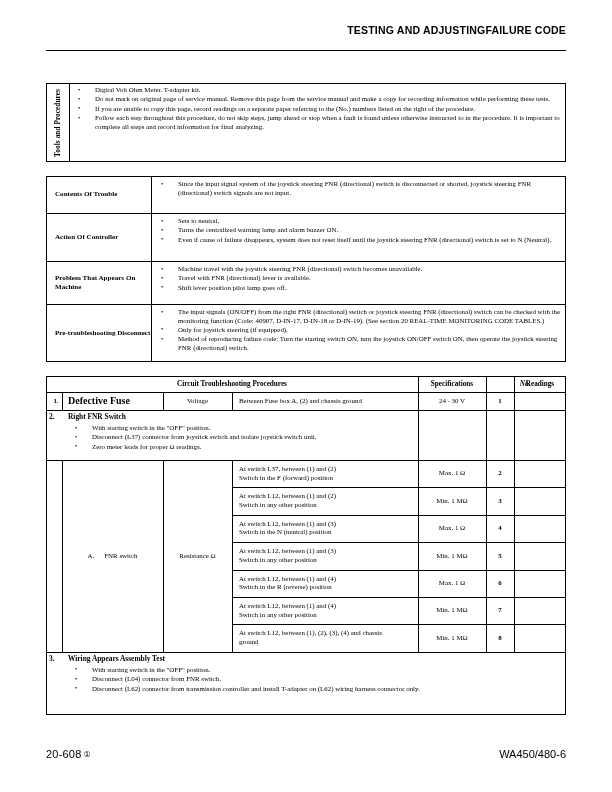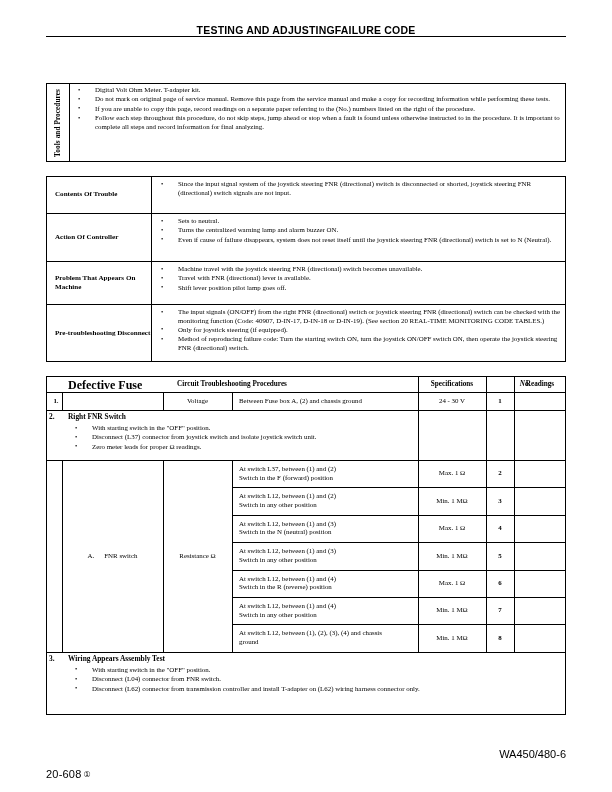--- a/index.html
+++ b/index.html
@@ -21,27 +21,27 @@
     width: 612px;
     height: 792px;
   }
 
   
   .runhead {
     position: absolute;
     left: 46px; top: 24px;
     width: 520px;
     display: flex;
-    justify-content: center;
+    justify-content: flex-end;
     align-items: flex-end;
     font-family: "Liberation Sans", sans-serif;
     font-weight: bold;
     font-size: 10.5px;
     letter-spacing: 0.2px;
-    padding-bottom: 0;
+    padding-bottom: 14px;
     border-bottom: 1.6px solid #000;
   }
   .doc-title {
     position: absolute;
     left: 46px; top: 48px;
     font-family: "Liberation Sans", sans-serif;
     font-weight: bold;
     font-size: 13.5px;
     letter-spacing: 0.1px;
   }
@@ -154,21 +154,21 @@
   .footer {
     position: absolute;
     left: 46px; top: 748px;
     width: 520px;
     display: flex;
     justify-content: space-between;
     font-family: "Liberation Sans", sans-serif;
     font-size: 11px;
     font-weight: normal;
   }
-  .footer .pg { letter-spacing: 0.2px; margin-top: 20px; }
+  .footer .pg { letter-spacing: 0.2px; }
   .circ {
     font-size: 8px;
     vertical-align: 1px;
     margin-left: 2px;
   }
 </style>
 </head>
 <body>
 
 <div class="page">
@@ -240,21 +240,21 @@
     </div>
 
   <div class="box" id="proc-box"></div>
   <div id="proc-host">
       <div class="cell ctr hdr" style="left: 46px; top: 376px; width: 372px; height: 16px;">Circuit Troubleshooting Procedures</div>
       <div class="cell ctr hdr" style="left: 418px; top: 376px; width: 68px; height: 16px;">Specifications</div>
       <div class="cell ctr hdr" style="left: 511px; top: 376px; width: 28px; height: 16px; font-style: italic;">No.</div>
       <div class="cell ctr hdr" style="left: 514px; top: 376px; width: 52px; height: 16px; text-align: right;">Readings</div>
       <div class="hline" style="left: 46px; top: 392px; width: 520px;"></div>
       <div class="cell ctr bold" style="left: 49px; top: 392px; width: 14px; height: 18px;">1.</div>
-      <div class="cell bold" style="left: 68px; top: 376px; width: 95px; height: 18px; display: flex; align-items: center; font-size: 12px;">Defective Fuse</div>
+      <div class="cell bold" style="left: 68px; top: 392px; width: 95px; height: 18px; display: flex; align-items: center; font-size: 10px;">Defective Fuse</div>
       <div class="cell ctr" style="left: 163px; top: 392px; width: 69px; height: 18px;">Voltage</div>
       <div class="cell " style="left: 239px; top: 392px; width: 176px; height: 18px; display: flex; align-items: center;">Between Fuse box A, (2) and chassis ground</div>
       <div class="cell ctr" style="left: 418px; top: 392px; width: 68px; height: 18px;">24 - 30 V</div>
       <div class="cell ctr bold" style="left: 486px; top: 392px; width: 28px; height: 18px;">1</div>
       <div class="cell ctr" style="left: 514px; top: 392px; width: 52px; height: 18px;"></div>
       <div class="hline" style="left: 46px; top: 410px; width: 520px;"></div>
       <div class="vline" style="left: 163px; top: 392px; height: 18px;"></div>
       <div class="vline" style="left: 232px; top: 392px; height: 18px;"></div>
       <div class="cell " style="left: 49px; top: 413px; width: 14px; height: 10px; font-weight: bold; font-size: 7.4px;">2.</div>
       <div class="cell bold" style="left: 68px; top: 413px; width: 200px; height: 10px; font-size: 7.4px;">Right FNR Switch</div>

